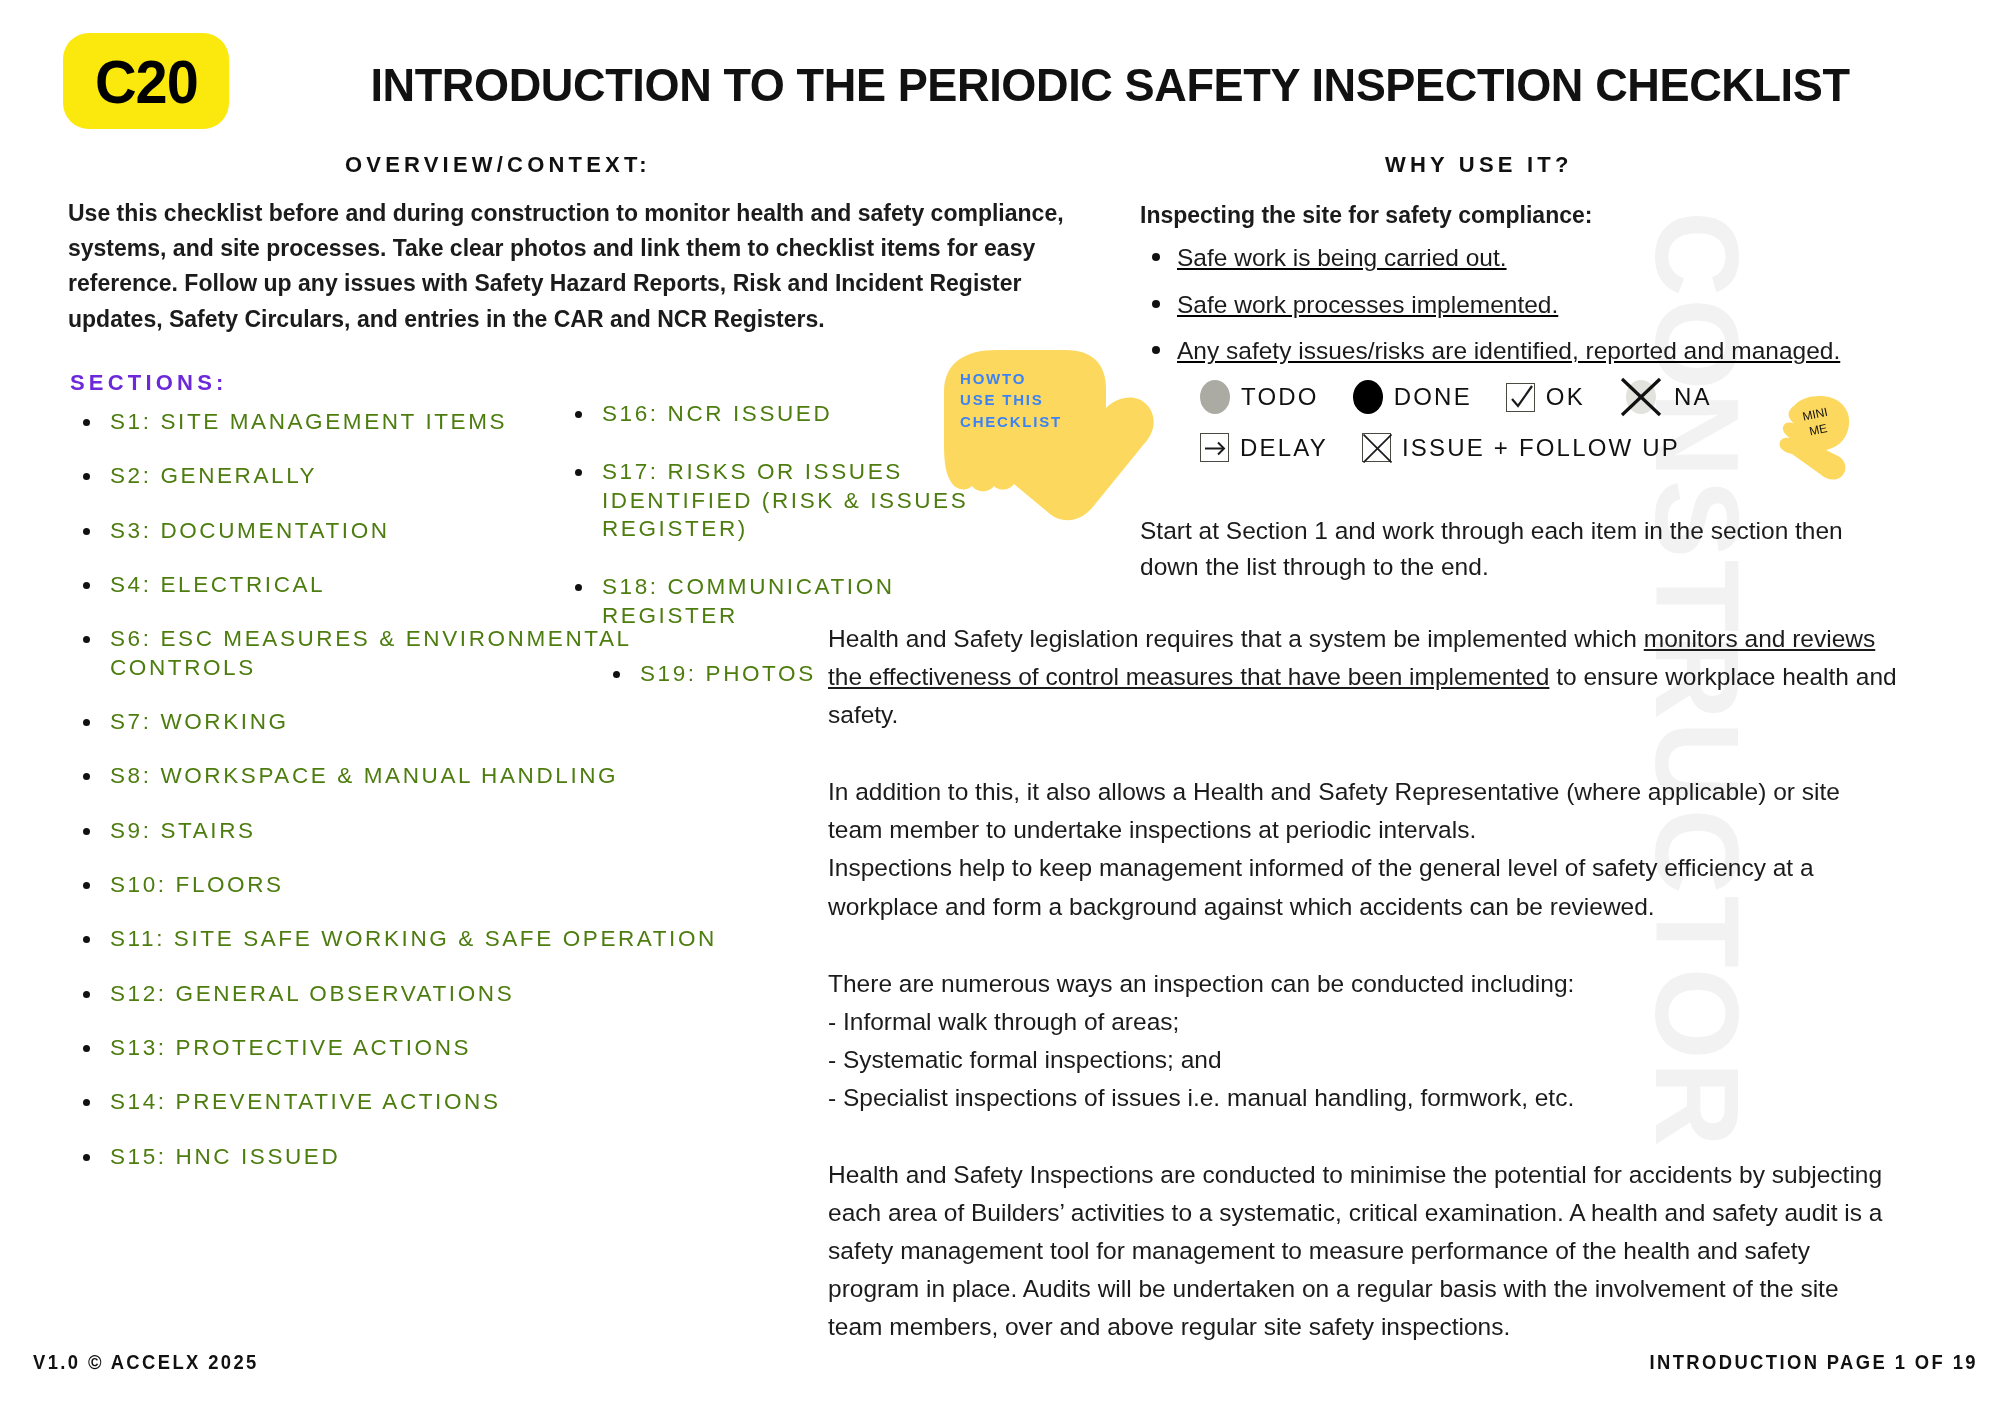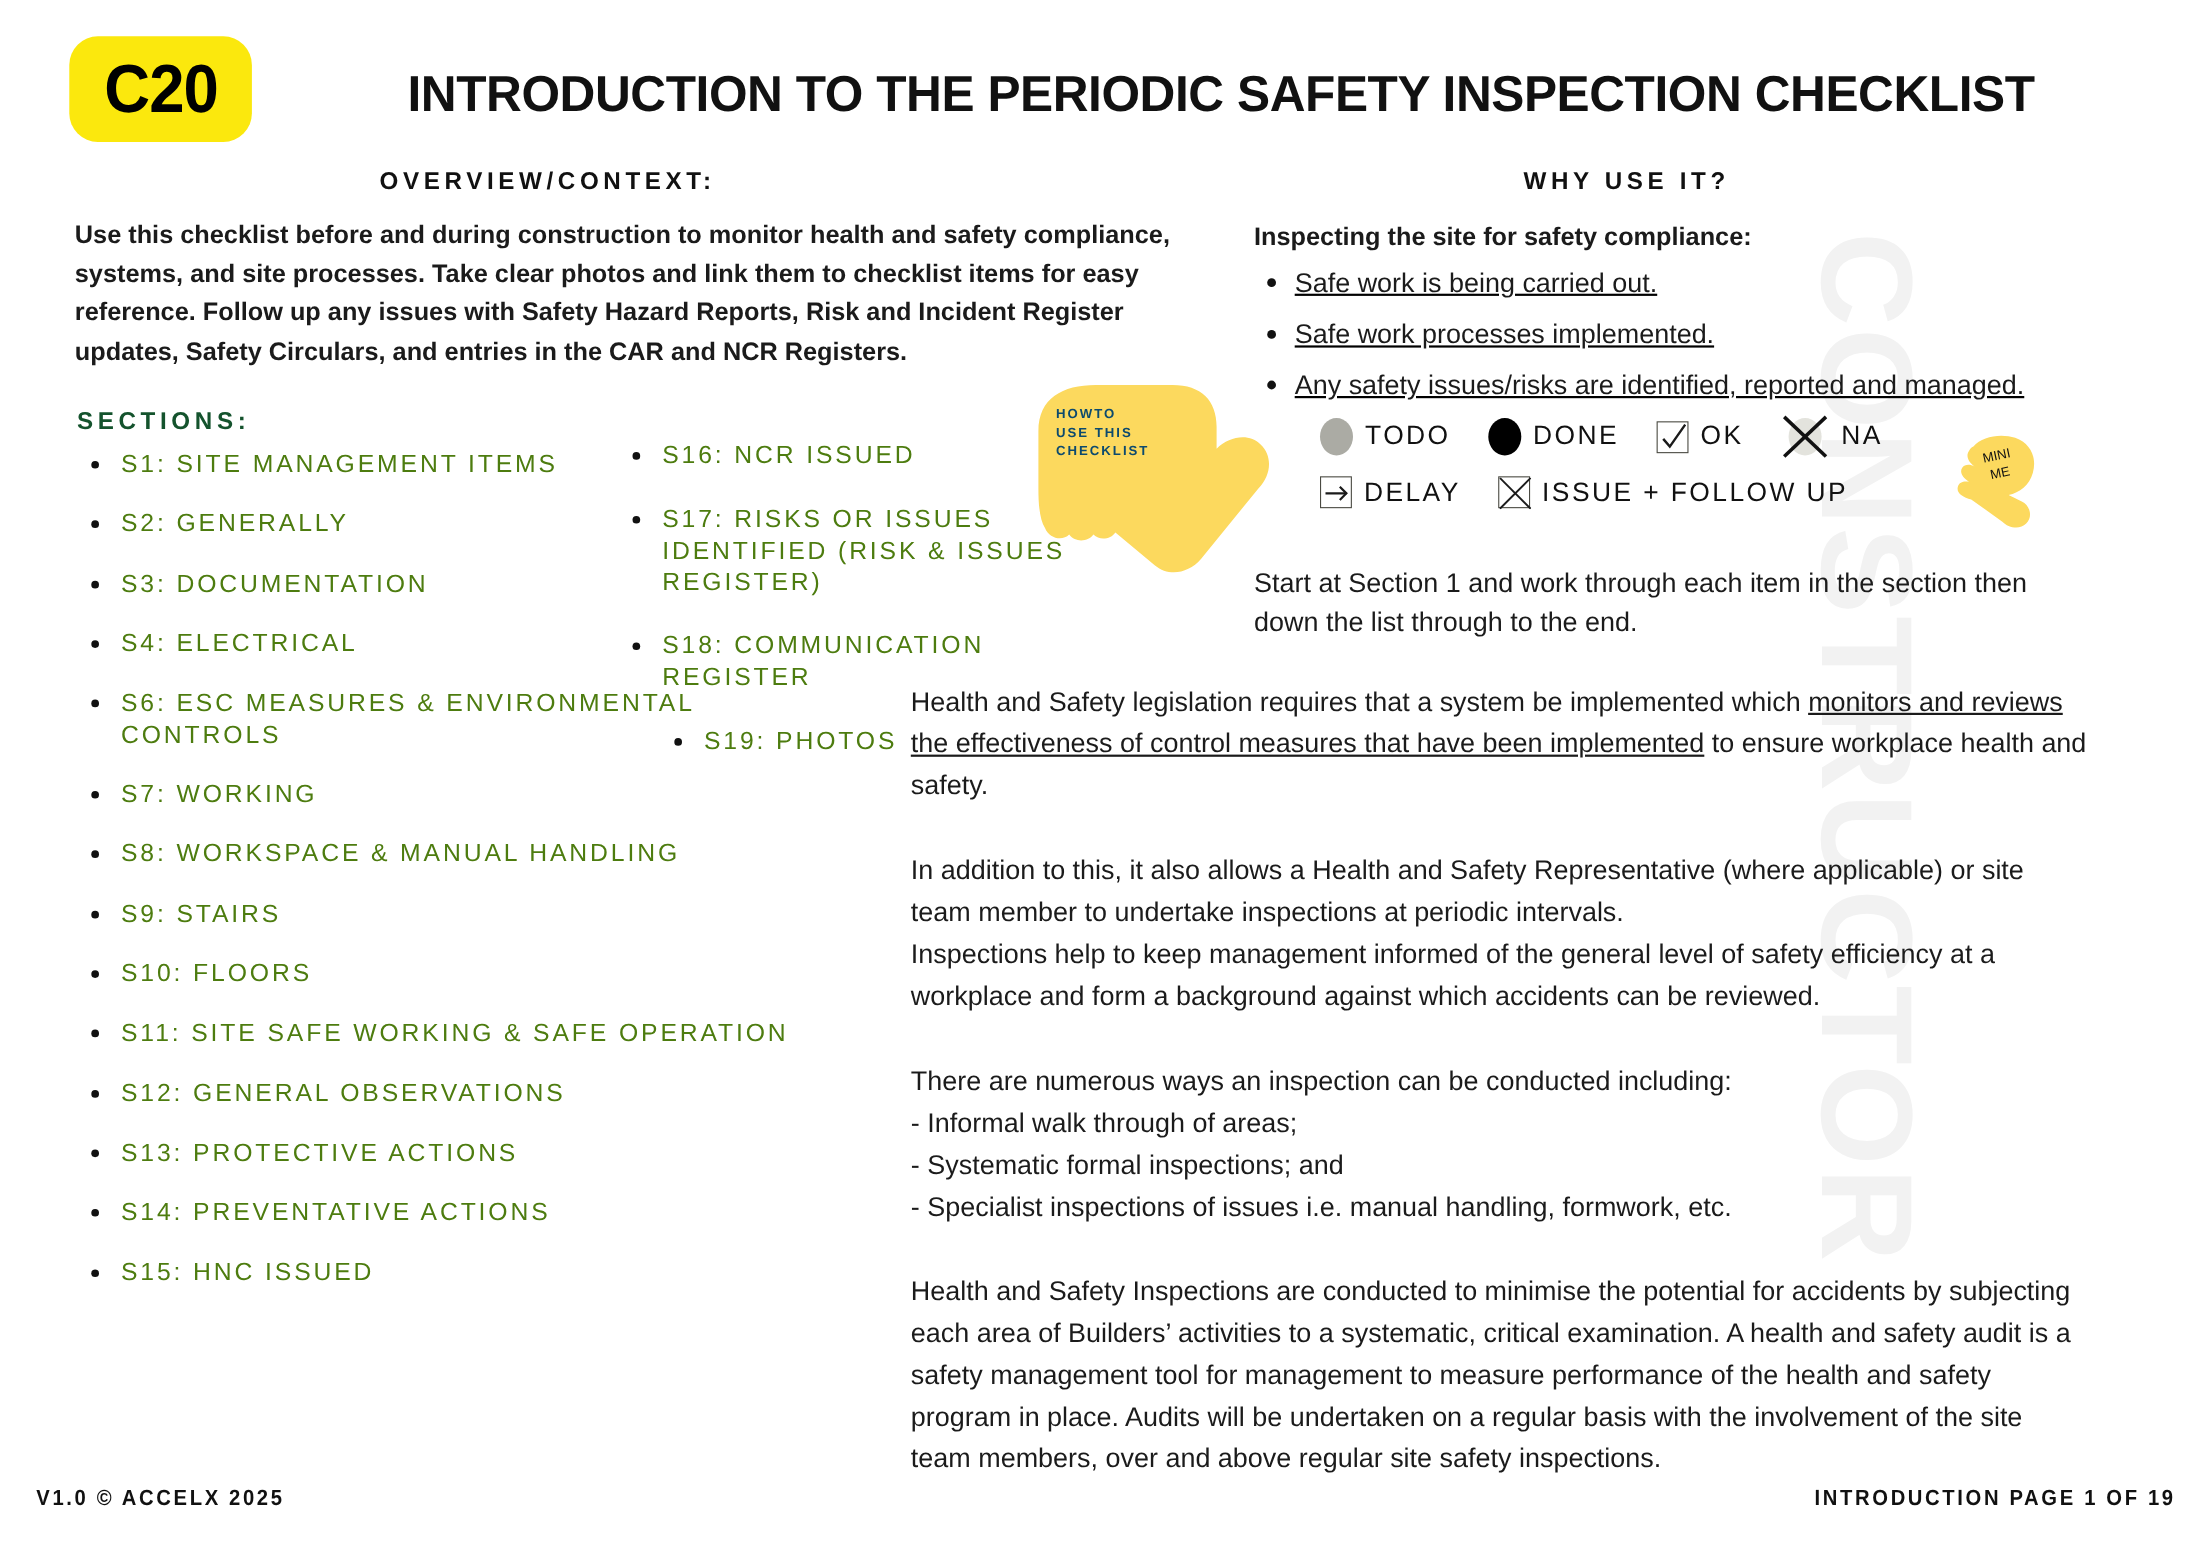--- a/index.html
+++ b/index.html
@@ -96,21 +96,21 @@
   }
 
   
   #sections-heading {
     position: absolute;
     left: 70px;
     top: 370px;
     font-size: 22px;
     font-weight: 700;
     letter-spacing: 4.2px;
-    color: #14532d;
+    color: #6d28d9;
   }
   .sec-list {
     position: absolute;
     list-style: none;
   }
   #sections-col-left { left: 78px; top: 408px; width: 700px; }
   #sections-col-right { left: 570px; top: 400px; width: 400px; }
   .sec-item {
     position: relative;
     padding-left: 32px;
@@ -230,25 +230,25 @@
     left: 940px;
     top: 348px;
     width: 230px;
     height: 170px;
   }
   #howto-hand svg { position: absolute; left: 0; top: 0; }
   #howto-text {
     position: absolute;
     left: 20px;
     top: 20px;
-    font-size: 12px;
+    font-size: 15px;
     font-weight: 700;
     letter-spacing: 1.8px;
     line-height: 1.42;
-    color: #0c4a6e;
+    color: #3b82f6;
     z-index: 2;
   }
 
   
   #minime {
     position: absolute;
     left: 1768px;
     top: 388px;
     width: 112px;
     height: 96px;

